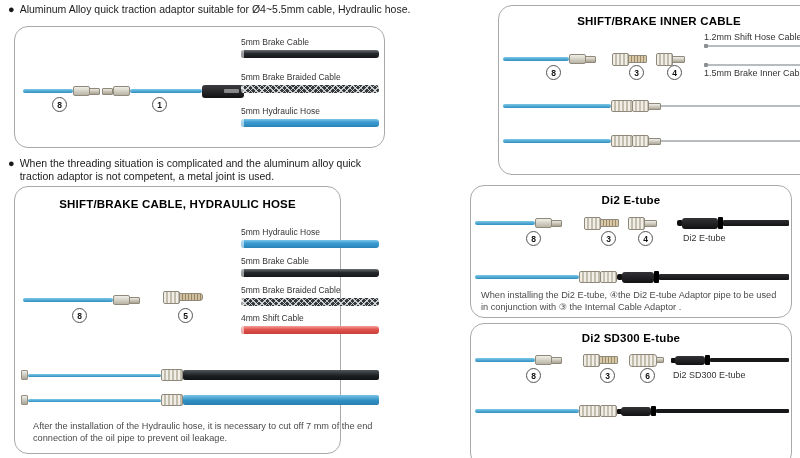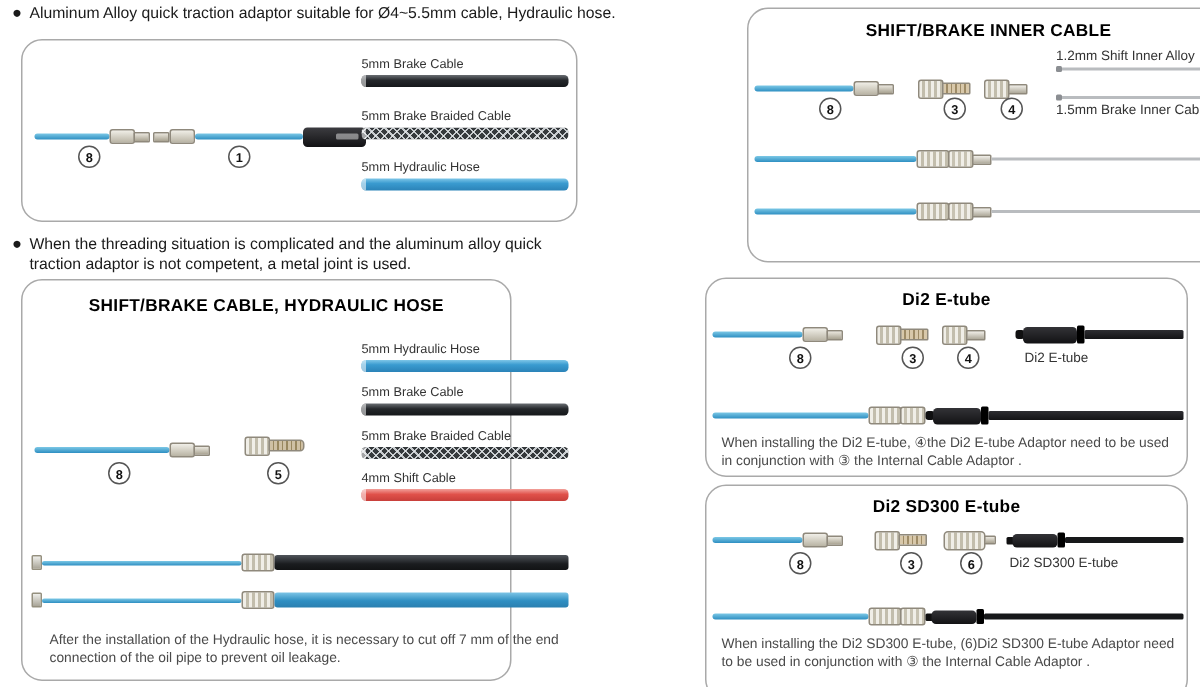--- a/index.html
+++ b/index.html
@@ -170,21 +170,21 @@
     <div class="thread"></div>
   </div>
   <div class="row" style="left:157px;top:47px;height:12px;">
     <div class="nut"></div>
     <div class="pin"></div>
   </div>
   <div class="num" style="left:47px;top:59px;">8</div>
   <div class="num" style="left:130px;top:59px;">3</div>
   <div class="num" style="left:168px;top:59px;">4</div>
 
-  <div class="cable-lab" style="left:205px;top:26px;">1.2mm Shift Inner Alloy</div>
+  <div class="cable-lab" style="left:205px;top:26px;">1.2mm Shift Hose Cable</div>
   <div class="row" style="left:205px;top:38px;width:111px;height:4px;">
     <div class="gtip"></div>
     <div class="wire-gray"></div>
   </div>
   <div class="cable-lab" style="left:205px;top:62px;">1.5mm Brake Inner Cable</div>
   <div class="row" style="left:205px;top:57px;width:111px;height:4px;">
     <div class="gtip"></div>
     <div class="wire-gray"></div>
   </div>
 
@@ -235,21 +235,21 @@
   <div class="row" style="left:4px;top:84px;height:14px;width:314px;">
     <div class="wire-blue" style="width:104px;"></div>
     <div class="coupler"></div>
     <div class="coupler2"></div>
     <div class="di2-tip"></div>
     <div class="di2-body" style="width:32px;"></div>
     <div class="di2-ring"></div>
     <div class="di2-cable"></div>
   </div>
 
-  <div class="note" style="left:10px;top:103px;width:302px;">When installing the Di2 E-tube, ④the Di2 E-tube Adaptor  need to be used in conjunction with ③ the Internal Cable Adaptor .</div>
+  <div class="note" style="left:10px;top:103px;width:302px;">When installing the Di2 E-tube, ④the Di2 E-tube Adaptor  pipe to be used in conjunction with ③ the Internal Cable Adaptor .</div>
 </div>
 
 <div class="panel" style="left:470px;top:323px;width:322px;height:144px;">
   <div class="ptitle" style="top:8px;">Di2 SD300 E-tube</div>
 
   <div class="row" style="left:4px;top:30px;height:12px;">
     <div class="wire-blue" style="width:60px;"></div>
     <div class="ferrule"></div>
     <div class="fpin"></div>
   </div>
@@ -275,14 +275,13 @@
   <div class="row" style="left:4px;top:80px;height:14px;width:314px;">
     <div class="wire-blue" style="width:104px;"></div>
     <div class="coupler"></div>
     <div class="coupler2"></div>
     <div class="sd-tip"></div>
     <div class="sd-body"></div>
     <div class="sd-ring"></div>
     <div class="sd-cable"></div>
   </div>
 
-  <div class="note" style="left:10px;top:99px;width:302px;">When installing the Di2 SD300 E-tube, (6)Di2 SD300 E-tube Adaptor need to be used in conjunction with ③ the Internal Cable Adaptor .</div>
 </div>
 
 </body></html>

